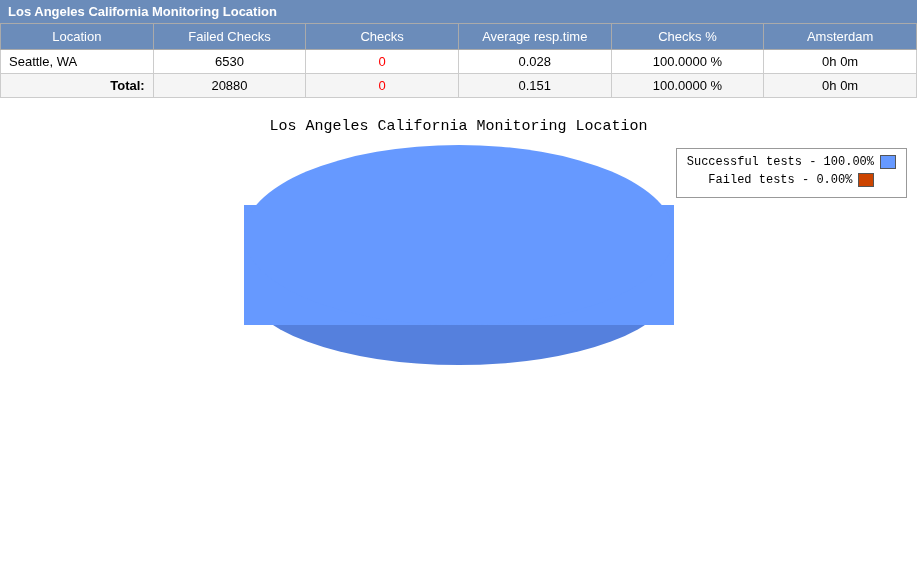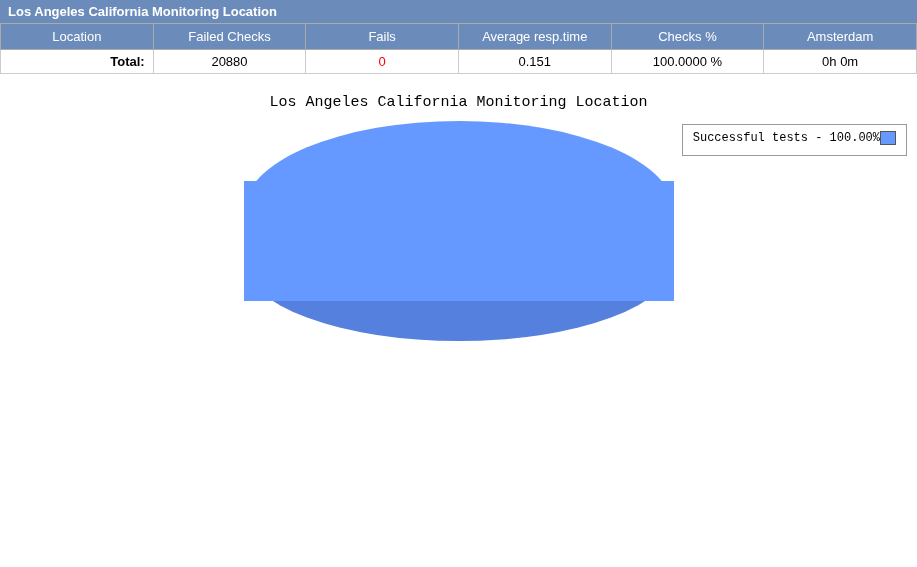--- a/index.html
+++ b/index.html
@@ -86,20 +86,21 @@
       font-size: 12px;
       font-family: 'Courier New', monospace;
       text-align: right;
     }
 
     .legend-item {
       display: flex;
       align-items: center;
       justify-content: center;
       margin-bottom: 4px;
+      gap: 6px;
     }
 
     .legend-color-box {
       width: 16px;
       height: 14px;
       display: inline-block;
       border: 1px solid #555;
     }
 
     .pie-container {
@@ -152,46 +153,58 @@
 
 <div class="title-bar">
   <span>Los Angeles California Monitoring Location</span>
 </div>
 
 <table>
   <thead>
     <tr>
       <th>Location</th>
       <th>Failed Checks</th>
-      <th>Fails</th>
+      <th>Checks</th>
       <th>Average resp.time</th>
       <th>Checks %</th>
       <th>Amsterdam</th>
     </tr>
   </thead>
   <tbody>
+    <tr>
+      <td class="location-cell">Seattle, WA</td>
+      <td>6530</td>
+      <td class="red">0</td>
+      <td>0.028</td>
+      <td>100.0000 %</td>
+      <td>0h 0m</td>
+    </tr>
     <tr>
       <td class="total-cell">Total:</td>
       <td>20880</td>
       <td class="red">0</td>
       <td>0.151</td>
       <td>100.0000 %</td>
       <td>0h 0m</td>
     </tr>
   </tbody>
 </table>
 
 <div class="chart-section">
   <div class="chart-title">Los Angeles California Monitoring Location</div>
 
   <div class="legend-box">
     <div class="legend-item">
       <span>Successful tests - 100.00%</span>
       <span class="legend-color-box" style="background:#6699ff;"></span>
     </div>
+    <div class="legend-item">
+      <span>Failed tests - 0.00%</span>
+      <span class="legend-color-box" style="background:#cc4400;"></span>
+    </div>
   </div>
 
   <div class="pie-container">
     <div class="pie-3d">
       <div class="pie-side"></div>
       <div class="pie-side-mask"></div>
       <div class="pie-top"></div>
     </div>
   </div>
 </div>

